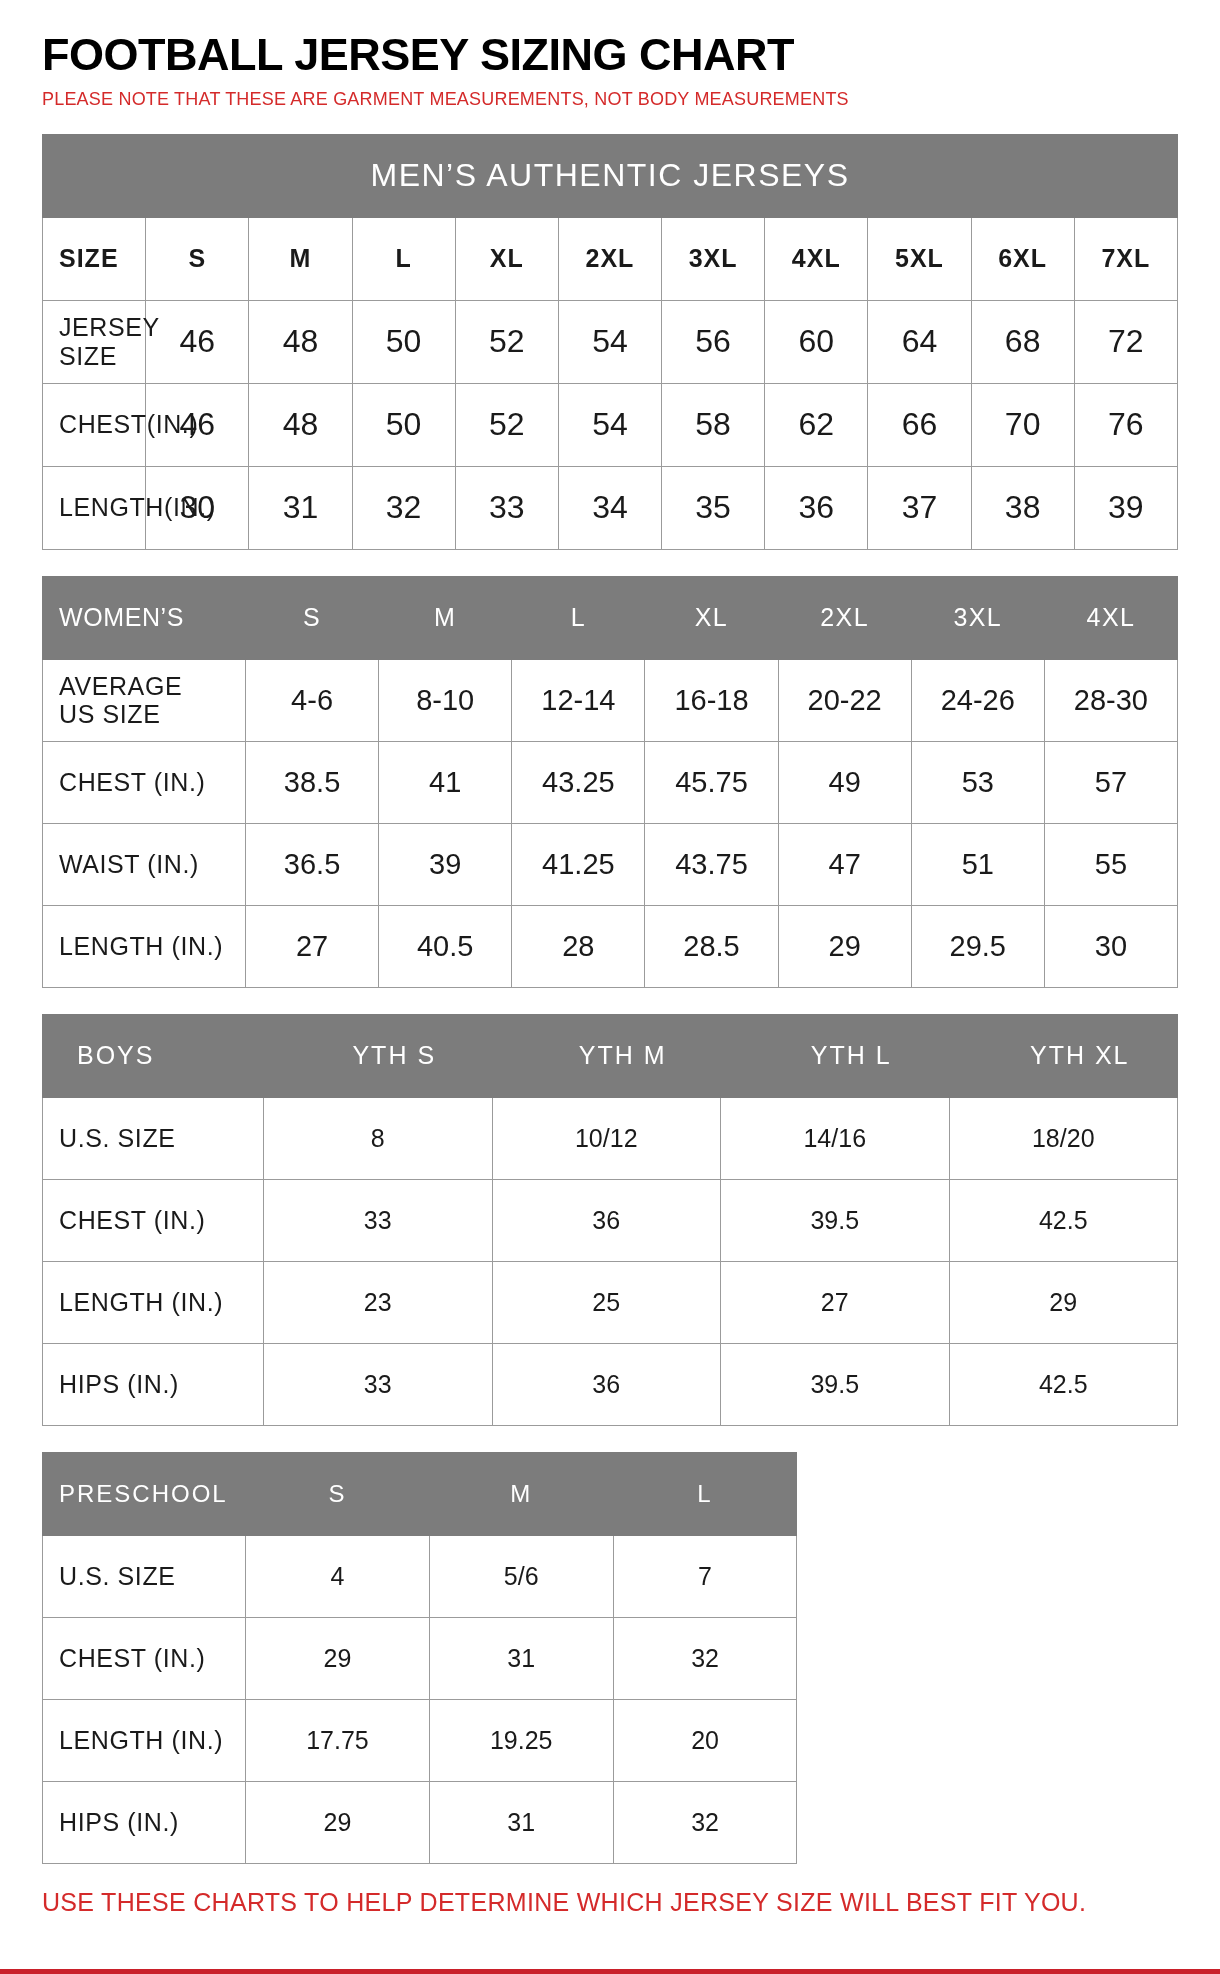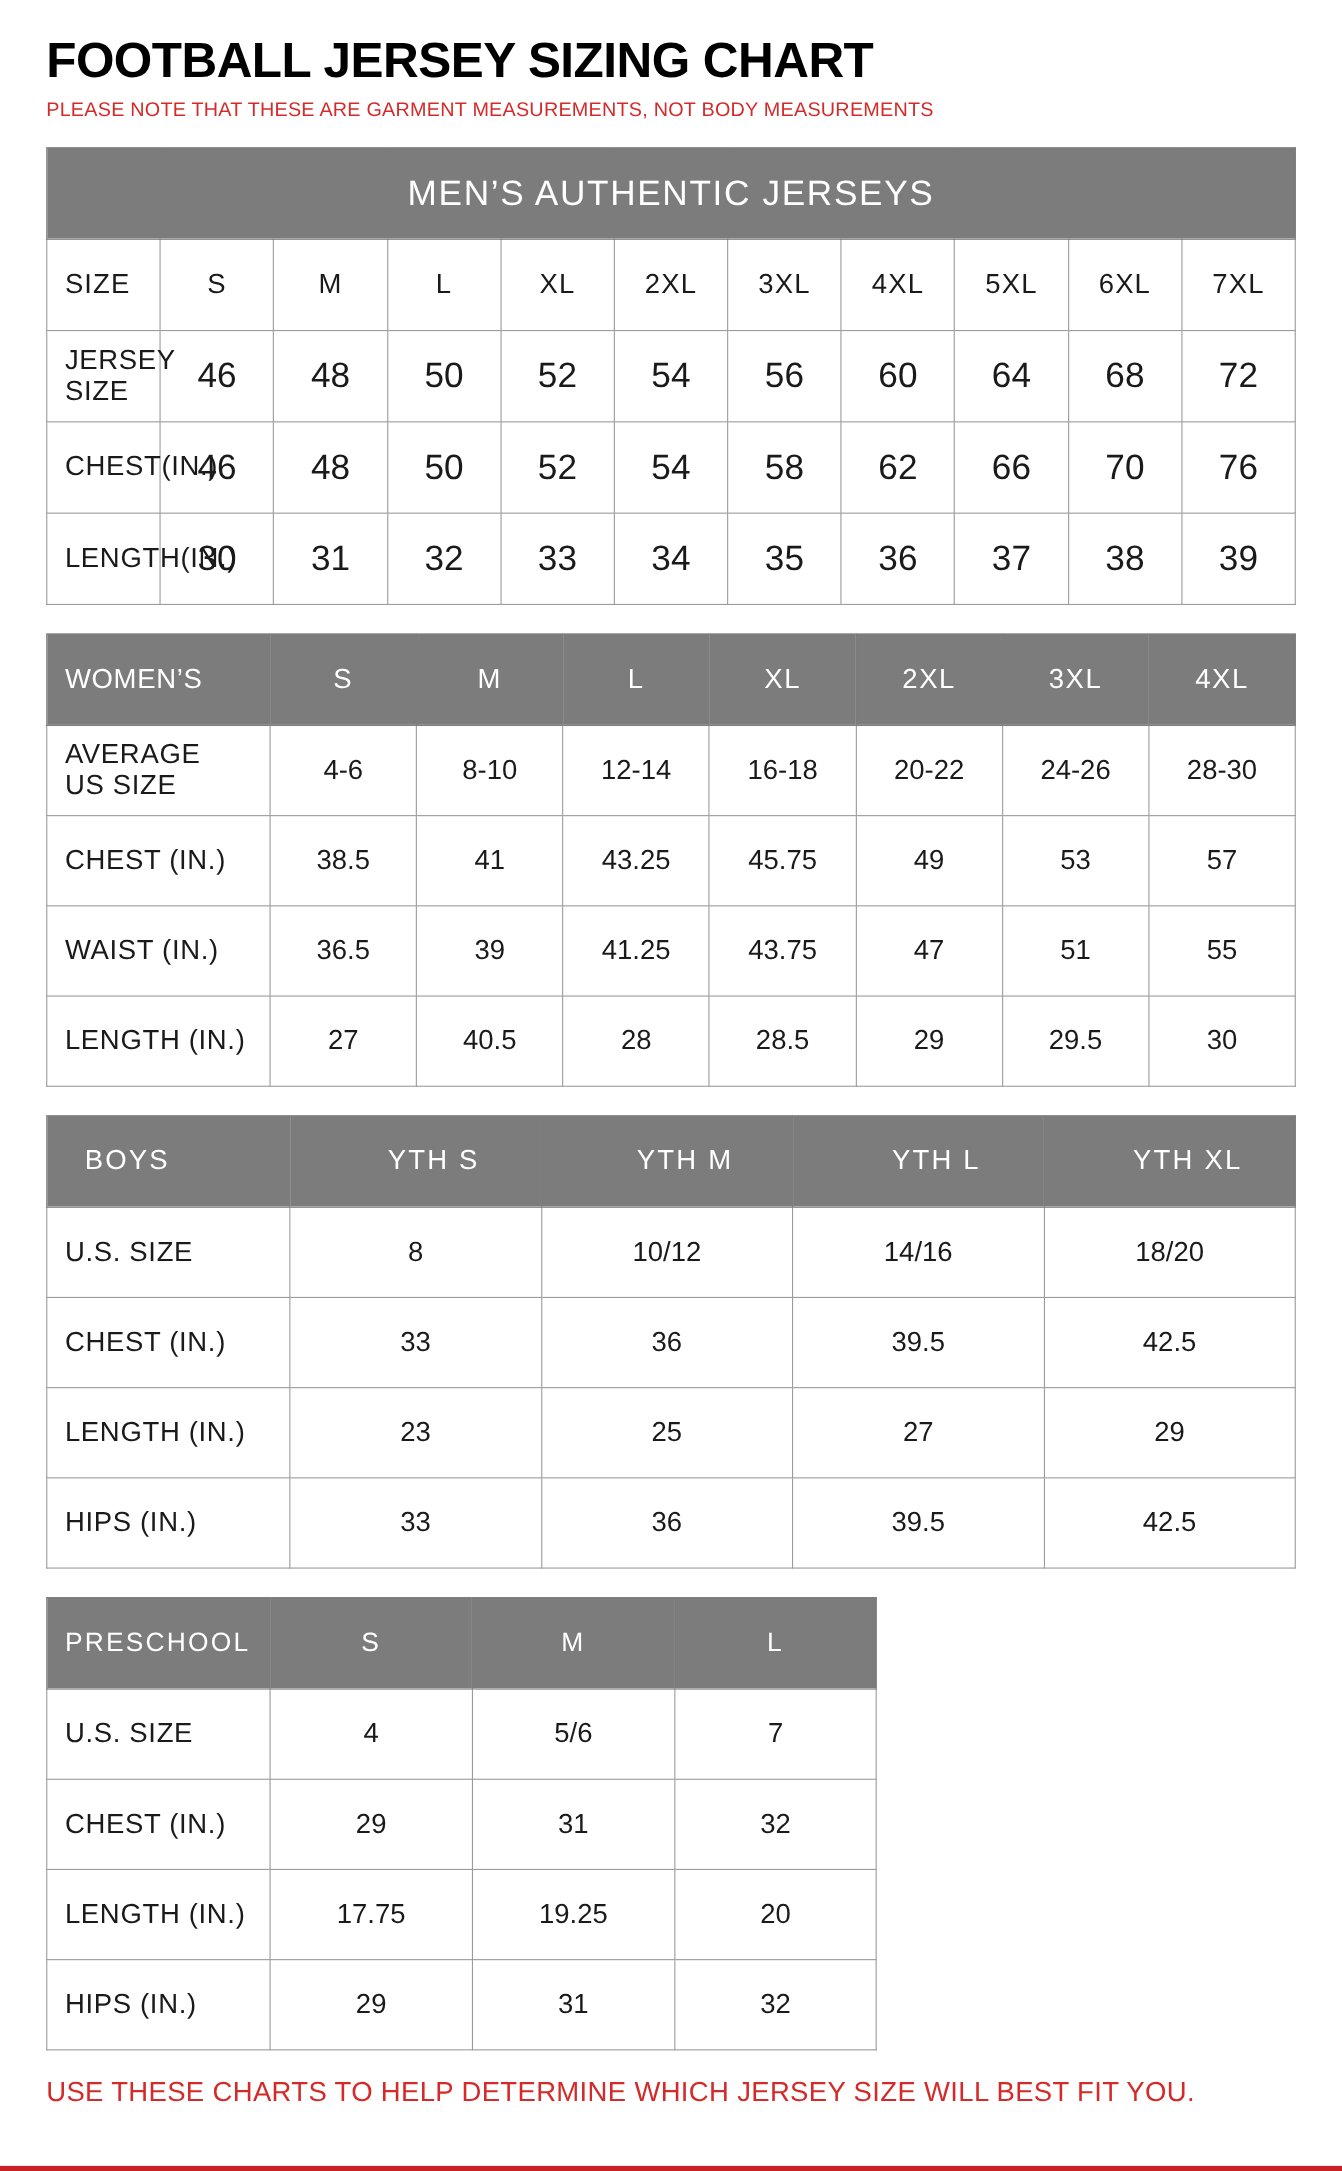--- a/index.html
+++ b/index.html
@@ -67,23 +67,23 @@
     border-color: #7c7c7c !important;
   }
   .rowlabel {
     text-align: left !important;
     padding-left: 16px;
     letter-spacing: 0.6px;
   }
   
   #mens-table td { height: 80px; font-size: 32px; }
   #mens-table .rowlabel { font-size: 25px; }
-  #mens-table .sizehdr { font-size: 25px; letter-spacing: 1px; }
-  
-  #womens-table td { height: 79px; font-size: 25px; }
+  #mens-table .sizehdr { font-size: 25px; letter-spacing: 1px; font-weight: bold; }
+  
+  #womens-table td { height: 79px; font-size: 29px; }
   #womens-table .hdr-grey { font-size: 25px; height: 80px; }
   #womens-table .rowlabel { font-size: 25px; }
   .two-line { line-height: 1.12; }
   
   #boys-table td { height: 79px; font-size: 25px; }
   #boys-table .hdr-grey { font-size: 25px; height: 80px; letter-spacing: 2px; padding-left: 34px; }
   
   #preschool-table { width: 66.5%; margin-bottom: 24px; }
   #preschool-table td { height: 79px; font-size: 25px; }
   #preschool-table .hdr-grey { font-size: 24px; letter-spacing: 2px; height: 80px; }

